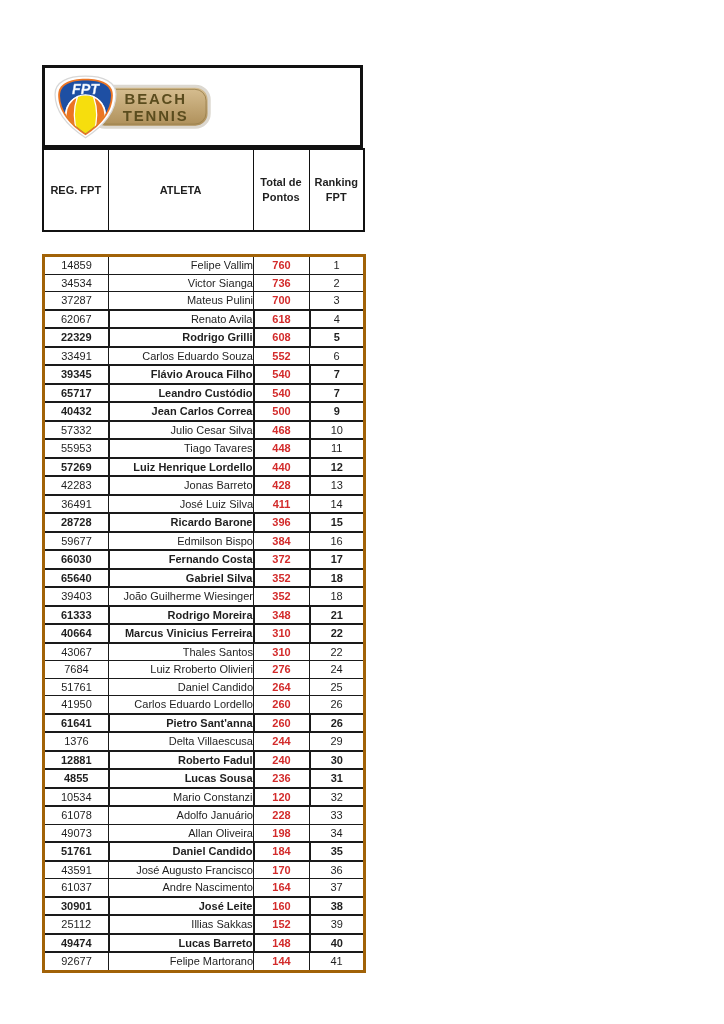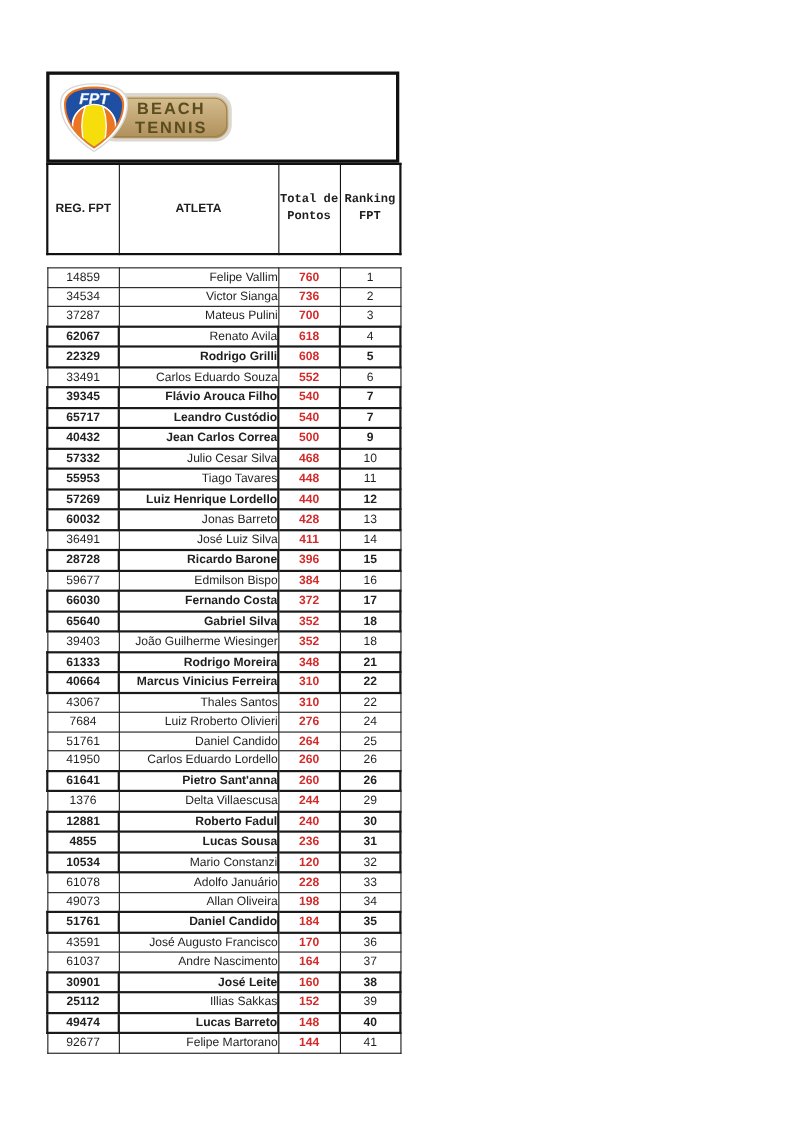--- a/index.html
+++ b/index.html
@@ -32,40 +32,40 @@
   .head-table td{
     border:1px solid #111;
     height:80px;
     text-align:center;
     vertical-align:middle;
     font-weight:700;
     font-size:11px;
     line-height:1.35;
     padding:0;
   }
-  .head-table .two-line span{display:block;font-family:Liberation Mono, monospace;}
+  .head-table .two-line span{display:block;}
   
-  .data-table{margin-top:11px;border:1px solid #a16207;}
+  .data-table{margin-top:22px;border:3px solid #a16207;}
   .data-table td{
     border:1px solid #1a1a1a;
     height:16.5px;
     padding:0;
     font-size:11px;
     line-height:16px;
     vertical-align:middle;
     white-space:nowrap;
     overflow:hidden;
   }
   .data-table .c-reg{text-align:center;}
   .data-table .c-name{text-align:right;padding-left:4px;}
   .data-table .c-points{text-align:center;font-weight:700;color:#d32b2b;}
   .data-table .c-rank{text-align:center;}
   tr.bold td{border-width:2px;font-weight:700;}
   tr.reg-bold td{border-width:2px;}
-  tr.reg-bold td.c-reg{font-weight:700;}
+  tr.reg-bold td.c-reg{font-weight:400;}
   
   .logo-svg{display:block;}
 </style>
 </head>
 <body>
 
 <div class="page">
   <div class="ranking-card">
 
     <div class="logo-box">
@@ -194,21 +194,21 @@
     <td class="c-points">448</td>
     <td class="c-rank">11</td>
   </tr>
           <tr class="bold">
     <td class="c-reg">57269</td>
     <td class="c-name">Luiz Henrique Lordello</td>
     <td class="c-points">440</td>
     <td class="c-rank">12</td>
   </tr>
           <tr class="reg-bold">
-    <td class="c-reg">60032</td>
+    <td class="c-reg">42283</td>
     <td class="c-name">Jonas Barreto</td>
     <td class="c-points">428</td>
     <td class="c-rank">13</td>
   </tr>
           <tr>
     <td class="c-reg">36491</td>
     <td class="c-name">José Luiz Silva</td>
     <td class="c-points">411</td>
     <td class="c-rank">14</td>
   </tr>

